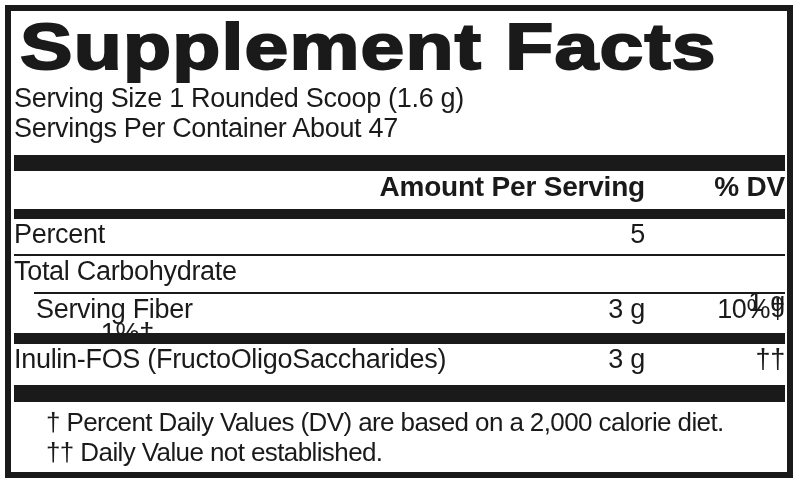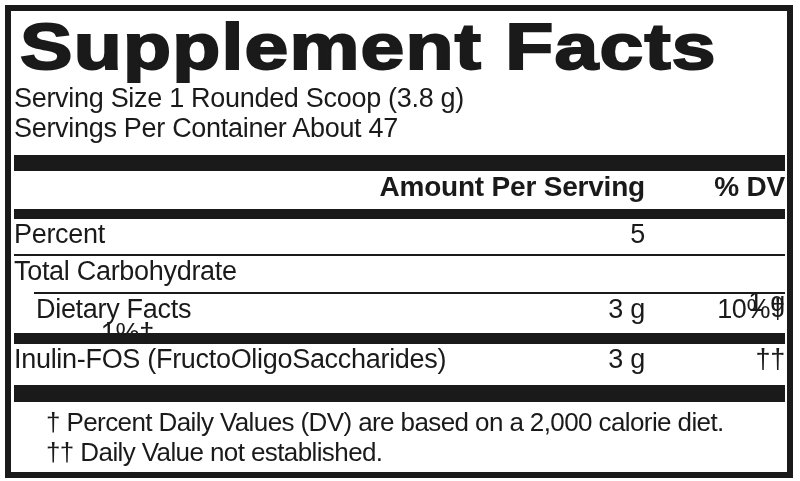--- a/index.html
+++ b/index.html
@@ -76,21 +76,21 @@
   }
 </style>
 </head>
 <body>
 
 <div class="page">
   <div class="panel">
 
     <div class="title">Supplement Facts</div>
 
-    <div class="serv-line">Serving Size 1 Rounded Scoop (3.8 g)</div>
+    <div class="serv-line">Serving Size 1 Rounded Scoop (1.6 g)</div>
     <div class="serv-line">Servings Per Container About 47</div>
 
     <div class="bar thick1"></div>
 
     <div class="row header">
       <span class="amount-head">Amount Per Serving</span>
       <span class="dv">% DV</span>
     </div>
 
     <div class="bar med1"></div>
@@ -105,21 +105,21 @@
 
     <div class="row carb">
       <span class="name">Total Carbohydrate</span>
       <span class="amount">1 g</span>
       <span class="dv">1%†</span>
     </div>
 
     <div class="rule indented"></div>
 
     <div class="row fiber">
-      <span class="name indent">Dietary Facts</span>
+      <span class="name indent">Serving Fiber</span>
       <span class="amount">3 g</span>
       <span class="dv">10%†</span>
     </div>
 
     <div class="bar med2"></div>
 
     <div class="row inulin">
       <span class="name">Inulin-FOS (FructoOligoSaccharides)</span>
       <span class="amount">3 g</span>
       <span class="dv">††</span>

